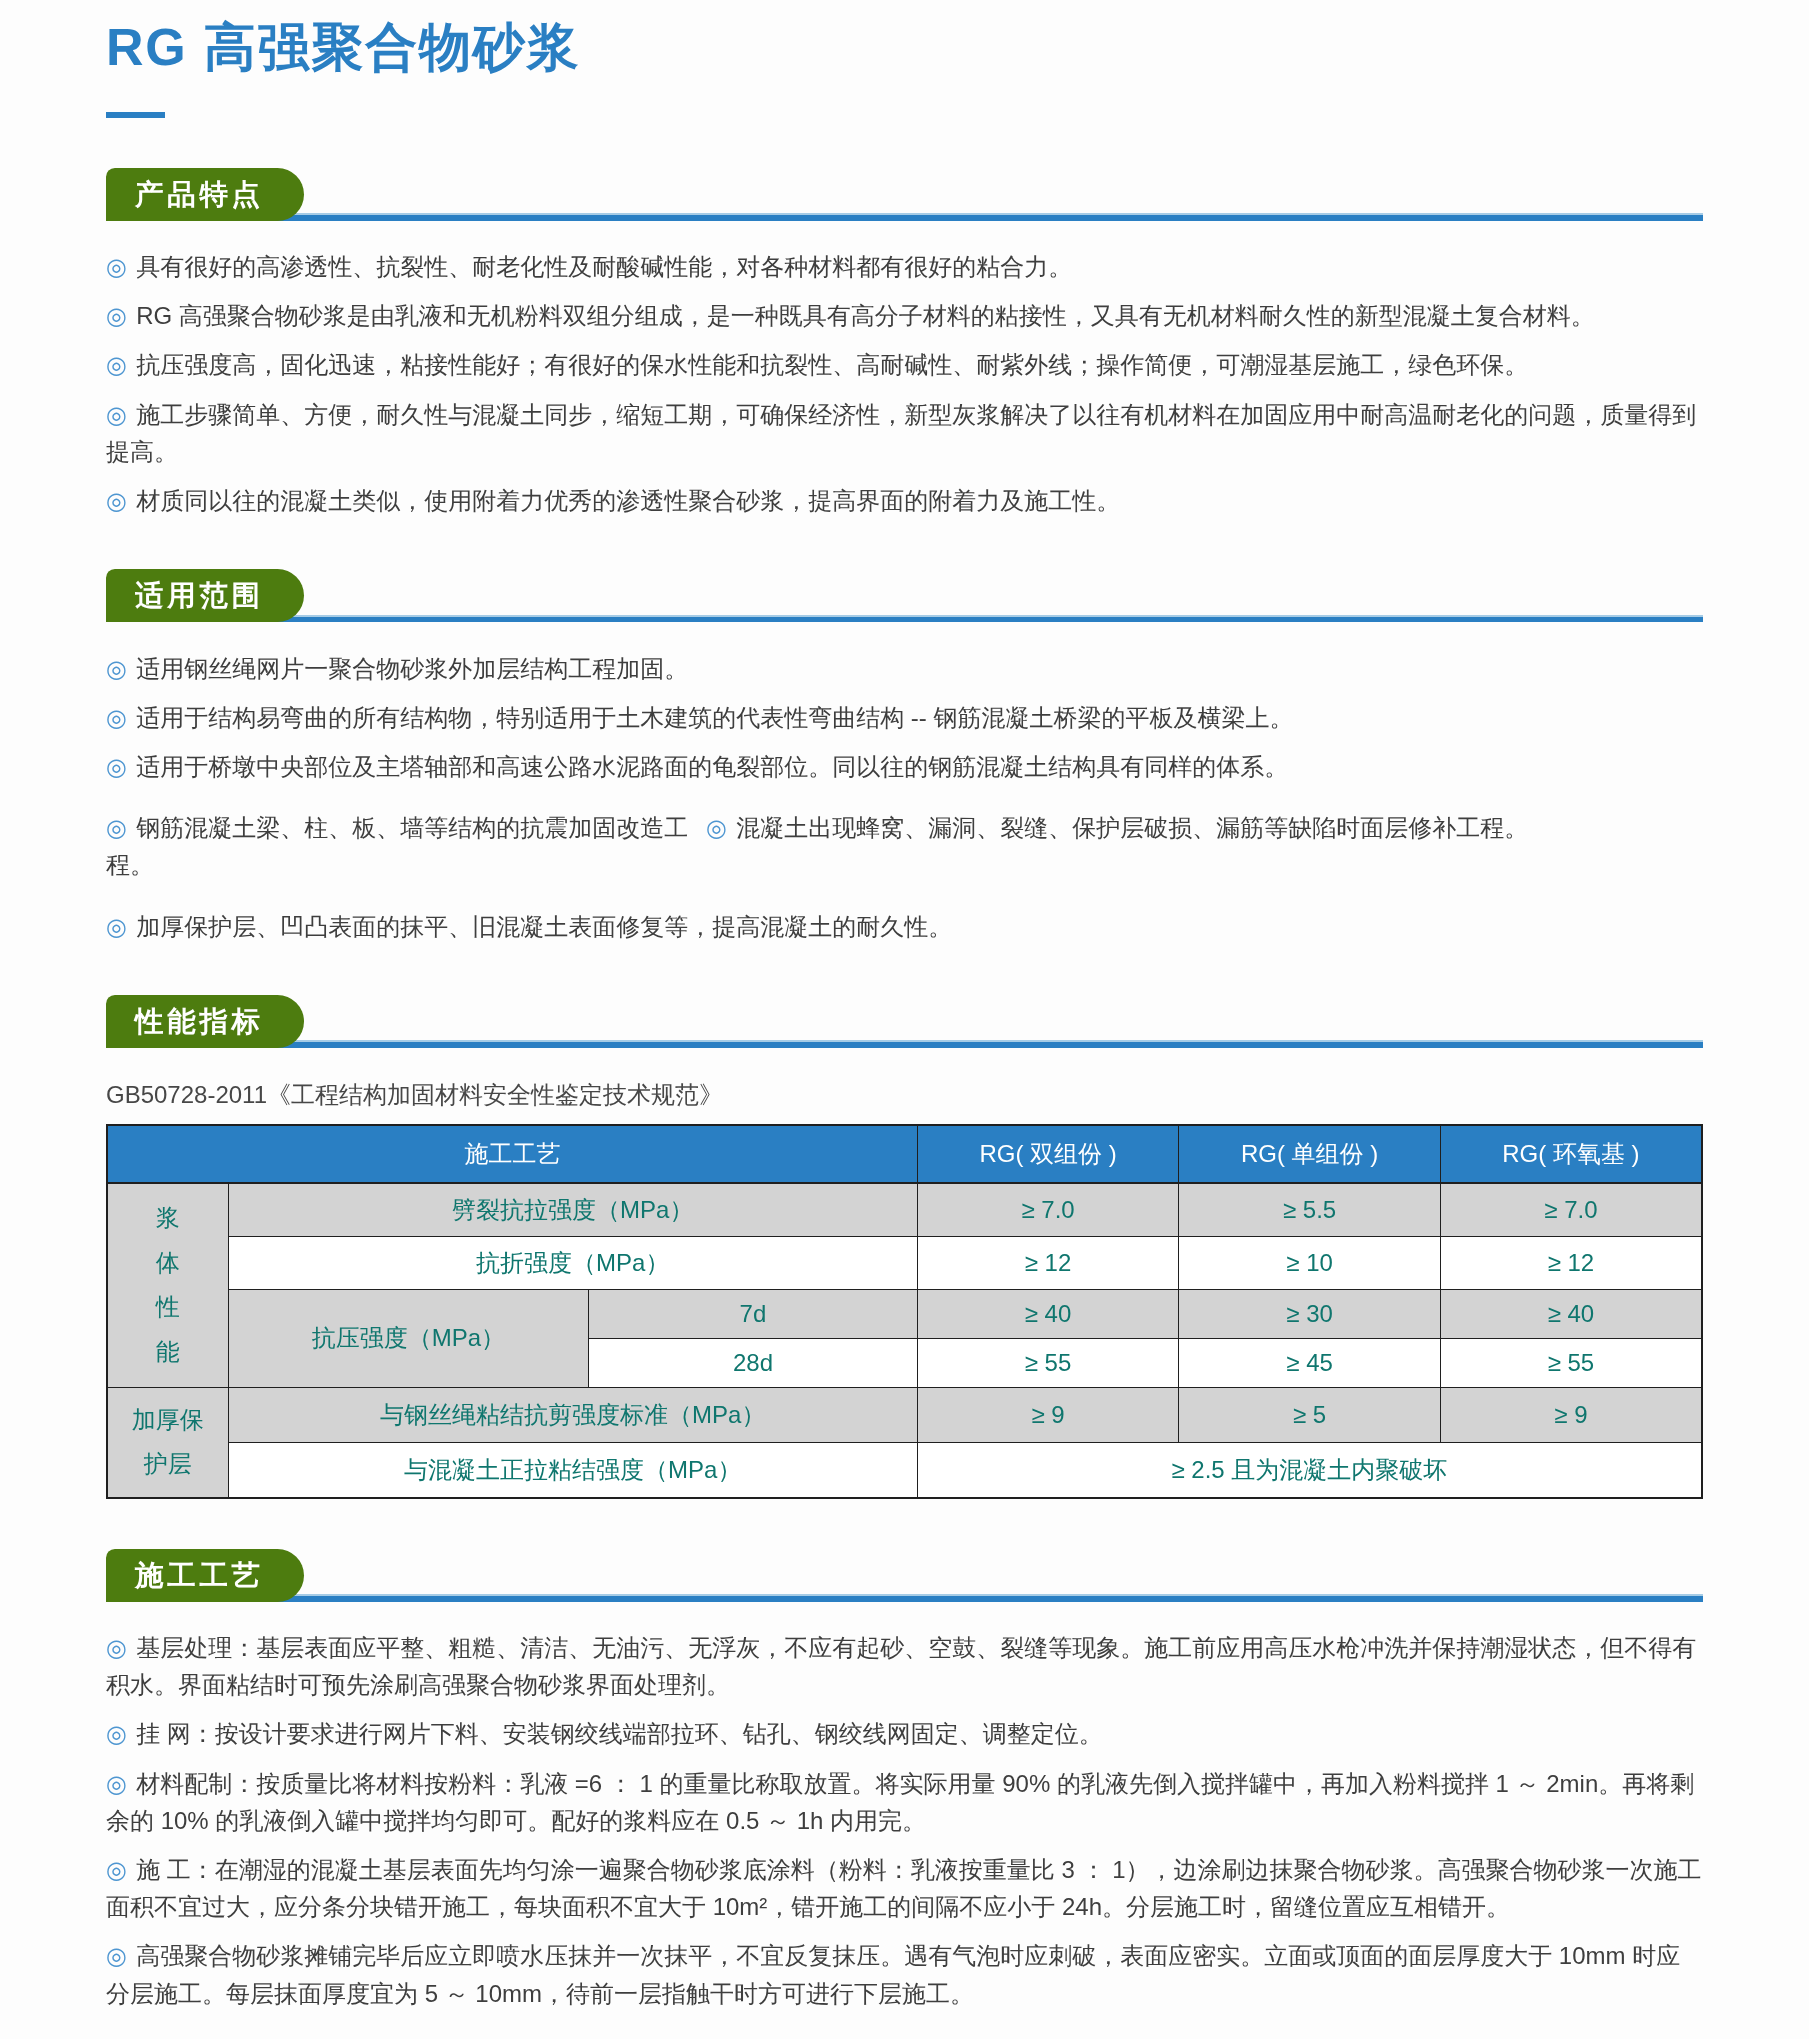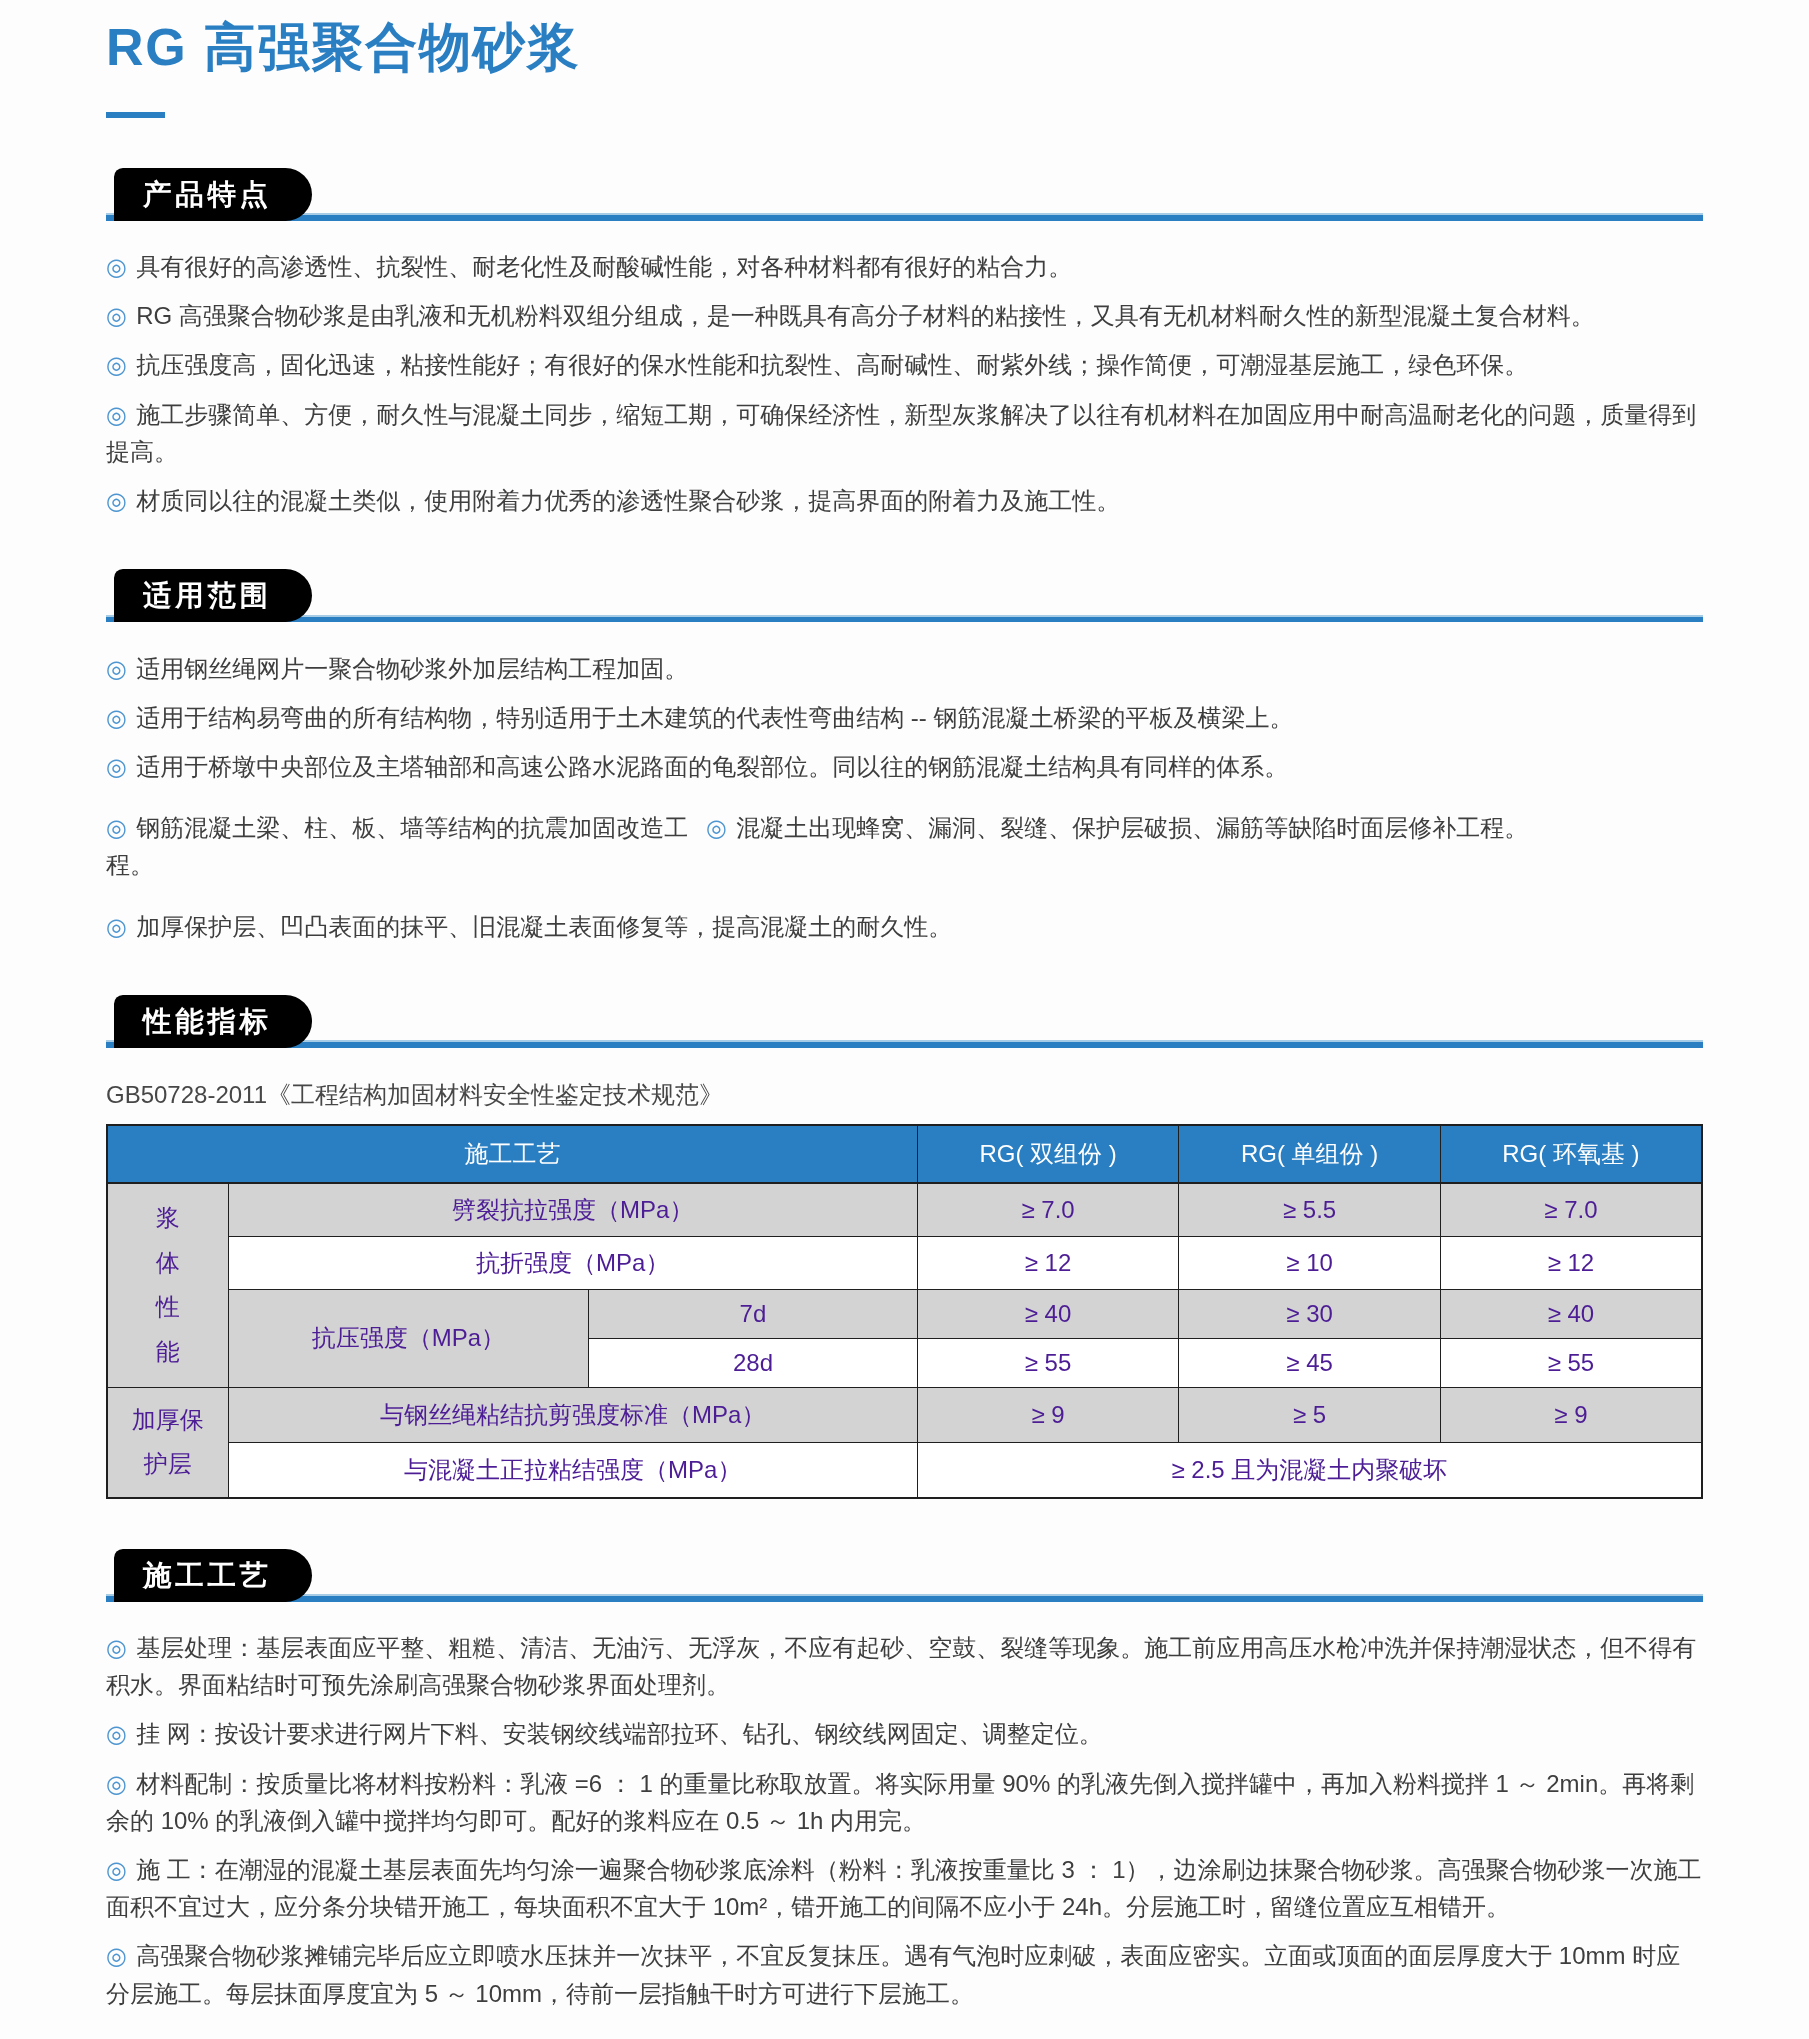--- a/index.html
+++ b/index.html
@@ -23,23 +23,23 @@
     letter-spacing: 1.8px;
   }
   .title-underline { width: 59px; height: 5.5px; background: #2a7fc3; margin-top: 29px; }
 
   .sec-head { position: relative; height: 53px; margin-top: 50px; }
   .sec-rule {
     position: absolute; left: 0; right: 0; bottom: 0; height: 7.3px;
     background: linear-gradient(to bottom, #a6cce6 0, #a6cce6 1.8px, #2a7fc3 1.8px);
   }
   .badge {
-    position: absolute; left: 8px; bottom: 0; z-index: 2;
+    position: absolute; left: 0; bottom: 0; z-index: 2;
     height: 53px; line-height: 53px;
-    background: #000000; color: #ffffff;
+    background: #4d7c0f; color: #ffffff;
     font-size: 28.5px; font-weight: bold; letter-spacing: 3.7px;
     padding: 0 40px 0 29px;
     border-radius: 9.2px 27.5px 27.5px 0;
   }
 
   .bullets { margin-top: 27.5px; }
   .bullet { margin: 12px 0; font-size: 24px; line-height: 1.55; }
   .dot { color: #4e96d1; margin-right: 9.2px; }
   .bullet-row { display: flex; }
   .bullet-row .bullet.first { width: 37%; flex: none; margin-right: 9.2px; }
@@ -52,21 +52,21 @@
     table-layout: fixed;
     border: 2.8px solid #1f1f1f;
     margin-top: 5.5px;
   }
   table.perf th, table.perf td {
     border: 1.8px solid #1f1f1f;
     text-align: center;
     vertical-align: middle;
     font-size: 24px;
     padding: 10px 5.5px;
-    color: #4c1d95;
+    color: #0f766e;
   }
   table.perf thead th {
     background: #2a7fc3;
     color: #ffffff;
     font-weight: normal;
     border-bottom: 2.8px solid #1f1f1f;
     padding: 12px 5.5px;
   }
   tr.gray td { background: #d3d3d3; }
   tr.white td { background: #ffffff; }

